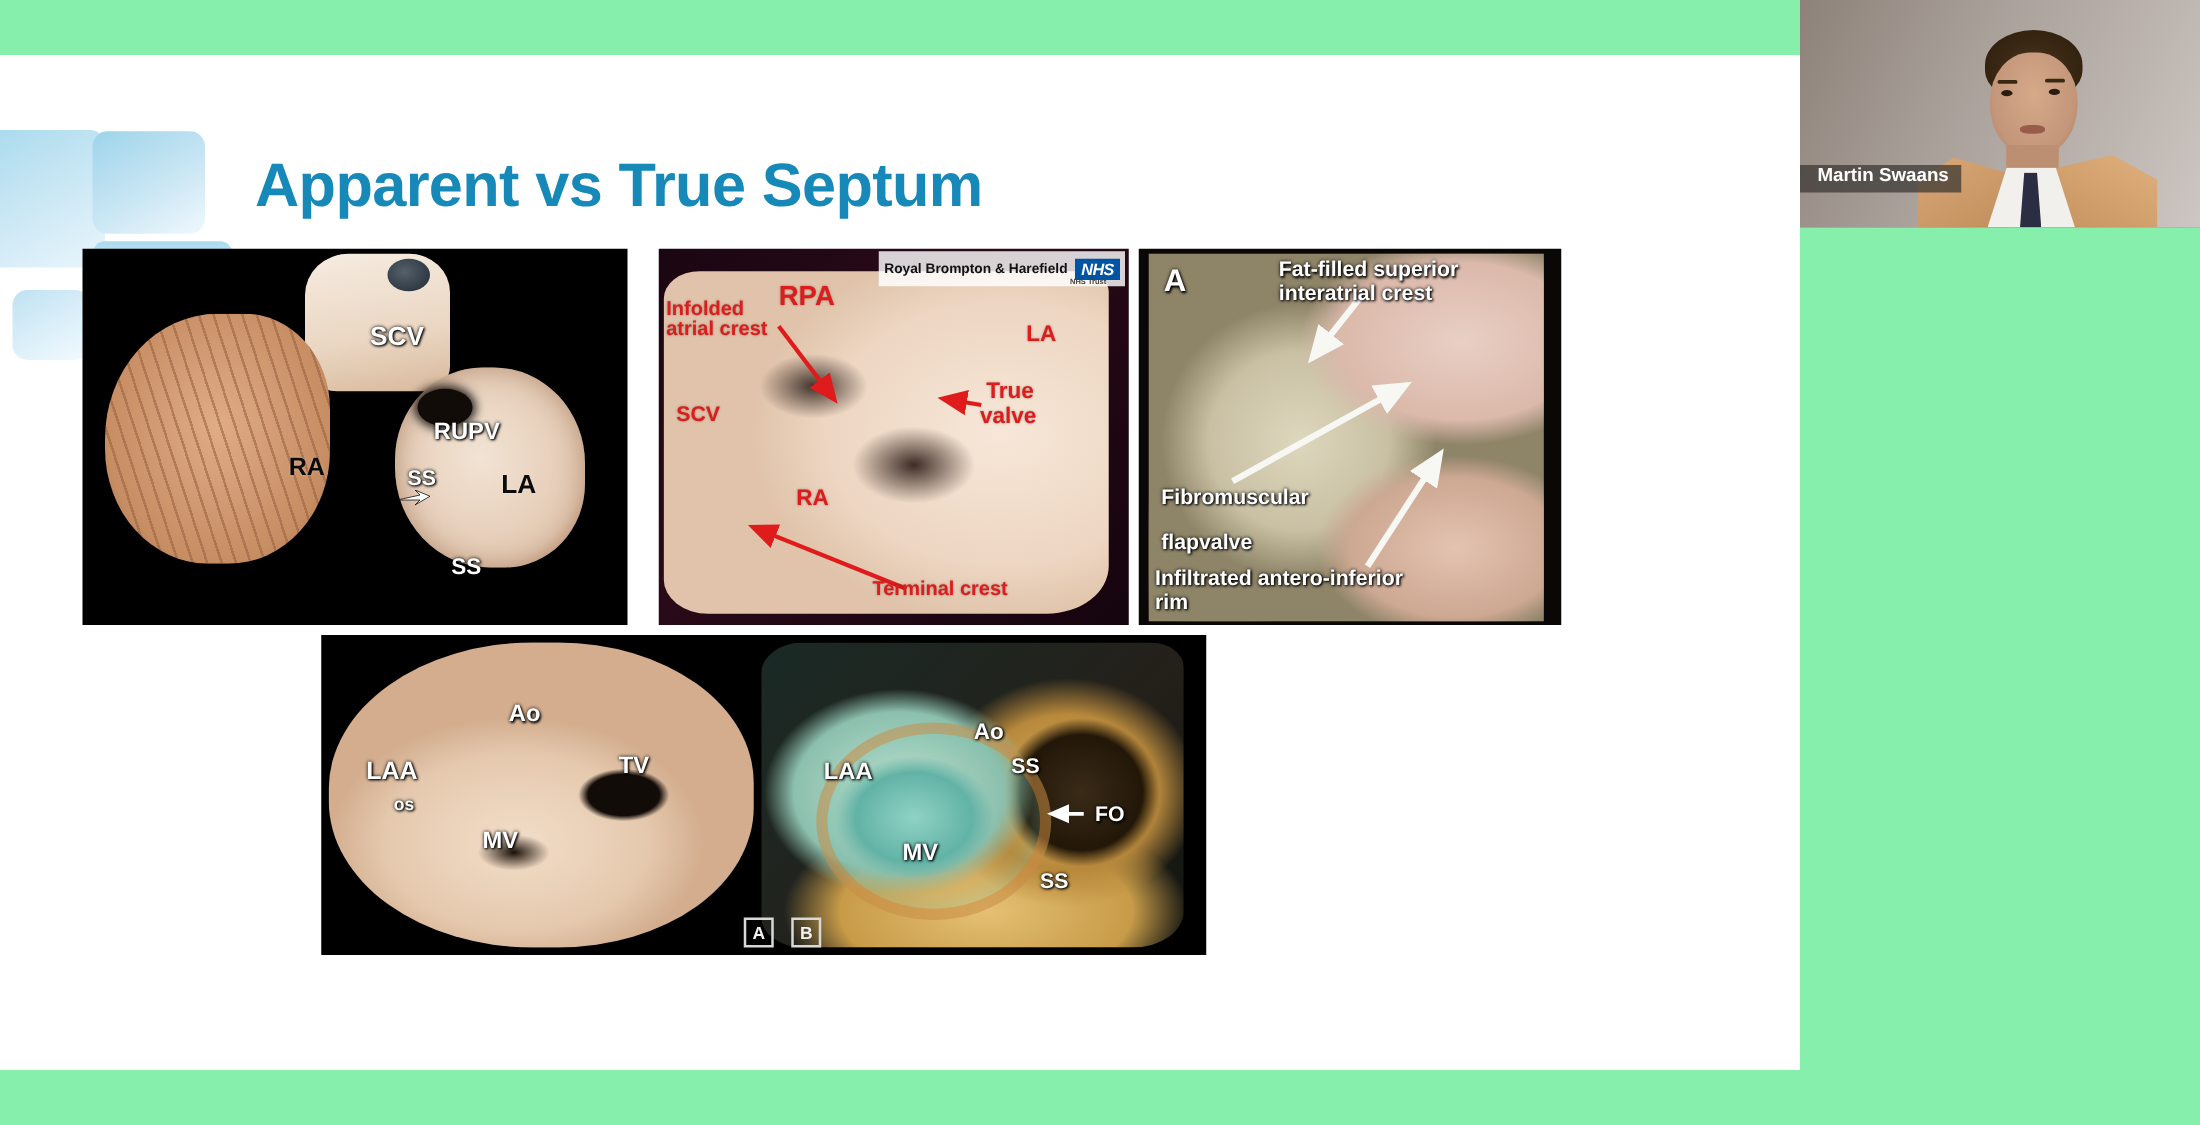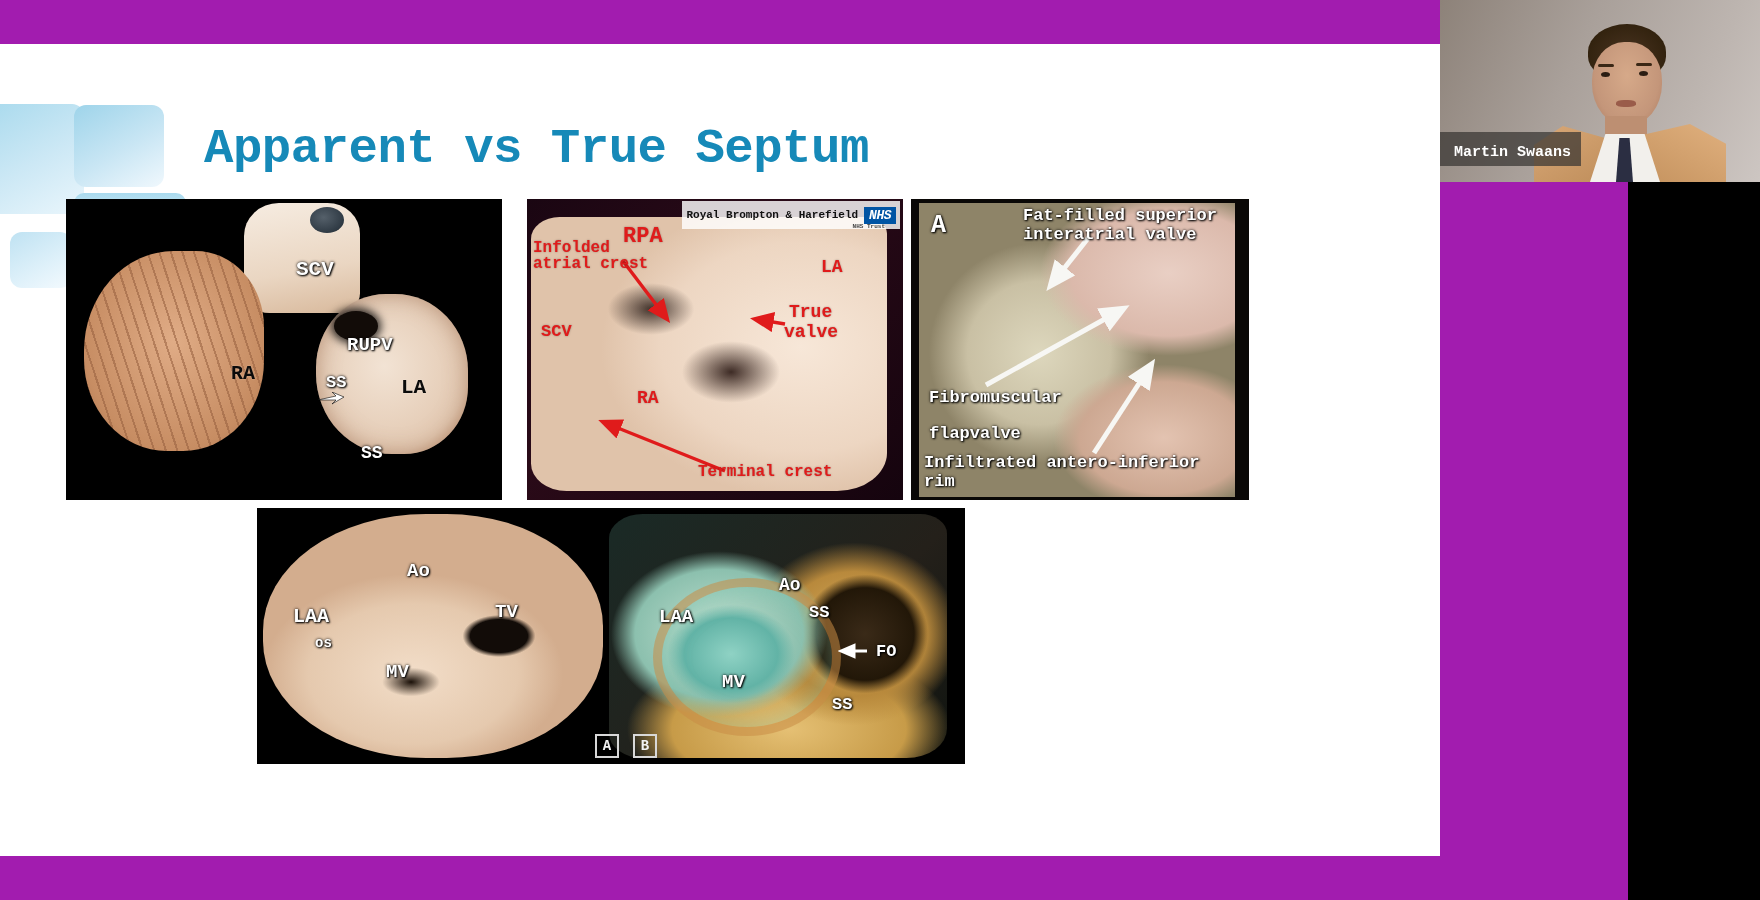--- a/index.html
+++ b/index.html
@@ -2,21 +2,21 @@
 <html><head>
 <meta charset="utf-8">
 <style>
   html, body {
     margin: 0; padding: 0;
     background: #000;
     width: 1760px; height: 900px;
     overflow: hidden;
     font-family: "Liberation Sans", sans-serif;
   }
-  #root { position: relative; width: 1628px; height: 900px; background: #a21caf; font-family: Liberation Mono, monospace; }
+  #root { position: relative; width: 1760px; height: 900px; background: #86efac; }
 
   
   .slide {
     position: absolute;
     left: 0; top: 44px;
     width: 1440px; height: 812px;
     background: #ffffff;
     overflow: hidden;
   }
 
@@ -214,21 +214,21 @@
     background: linear-gradient(150deg,#d9a877 0%, #c08f5c 100%);
     clip-path: polygon(40% 0%, 100% 22%, 100% 100%, 0% 100%, 0% 34%);
   }
   .v-jacket-r {
     position: absolute; left: 200px; top: 124px; width: 86px; height: 58px;
     background: linear-gradient(210deg,#e0b07e 0%, #c5935f 100%);
     clip-path: polygon(0% 20%, 58% 0%, 100% 34%, 100% 100%, 0% 100%);
   }
   .video-name {
     position: absolute; left: 0px; top: 132px;
-    padding: 12px 10px 5px 14px;
+    padding: 0 10px 5px 14px;
     background: rgba(55,53,50,0.72);
     color: #ffffff; font-size: 15px; font-weight: bold;
     white-space: nowrap;
   }
 </style>
 </head>
 <body>
 
 <div id="root">
 
@@ -299,21 +299,21 @@
             <path d="M0 0 L6 2.6 L0 5.2 Z" fill="#f7f7f4"></path>
           </marker>
         </defs>
         <line x1="178" y1="38" x2="140" y2="86" stroke="#f7f7f4" stroke-width="5" marker-end="url(#ah-white)"></line>
         <line x1="75" y1="186" x2="212" y2="110" stroke="#f7f7f4" stroke-width="5" marker-end="url(#ah-white)"></line>
         <line x1="183" y1="254" x2="240" y2="166" stroke="#f7f7f4" stroke-width="5" marker-end="url(#ah-white)"></line>
       </svg>
 
       <div class="lbl lbl-w" style="left:20px;top:14px;font-size:25px;">A</div>
       <div class="lbl lbl-w" style="left:112px;top:8px;font-size:17px;">Fat-filled superior</div>
-      <div class="lbl lbl-w" style="left:112px;top:27px;font-size:17px;">interatrial valve</div>
+      <div class="lbl lbl-w" style="left:112px;top:27px;font-size:17px;">interatrial crest</div>
       <div class="lbl lbl-w" style="left:18px;top:190px;font-size:17px;">Fibromuscular</div>
       <div class="lbl lbl-w" style="left:18px;top:226px;font-size:17px;">flapvalve</div>
       <div class="lbl lbl-w" style="left:13px;top:255px;font-size:17px;">Infiltrated antero-inferior</div>
       <div class="lbl lbl-w" style="left:13px;top:274px;font-size:17px;">rim</div>
     </div>
 
     <div class="panel p4">
       <div class="p4-left"></div>
       <div class="p4-right"></div>
       <div class="p4-mvring"></div>

